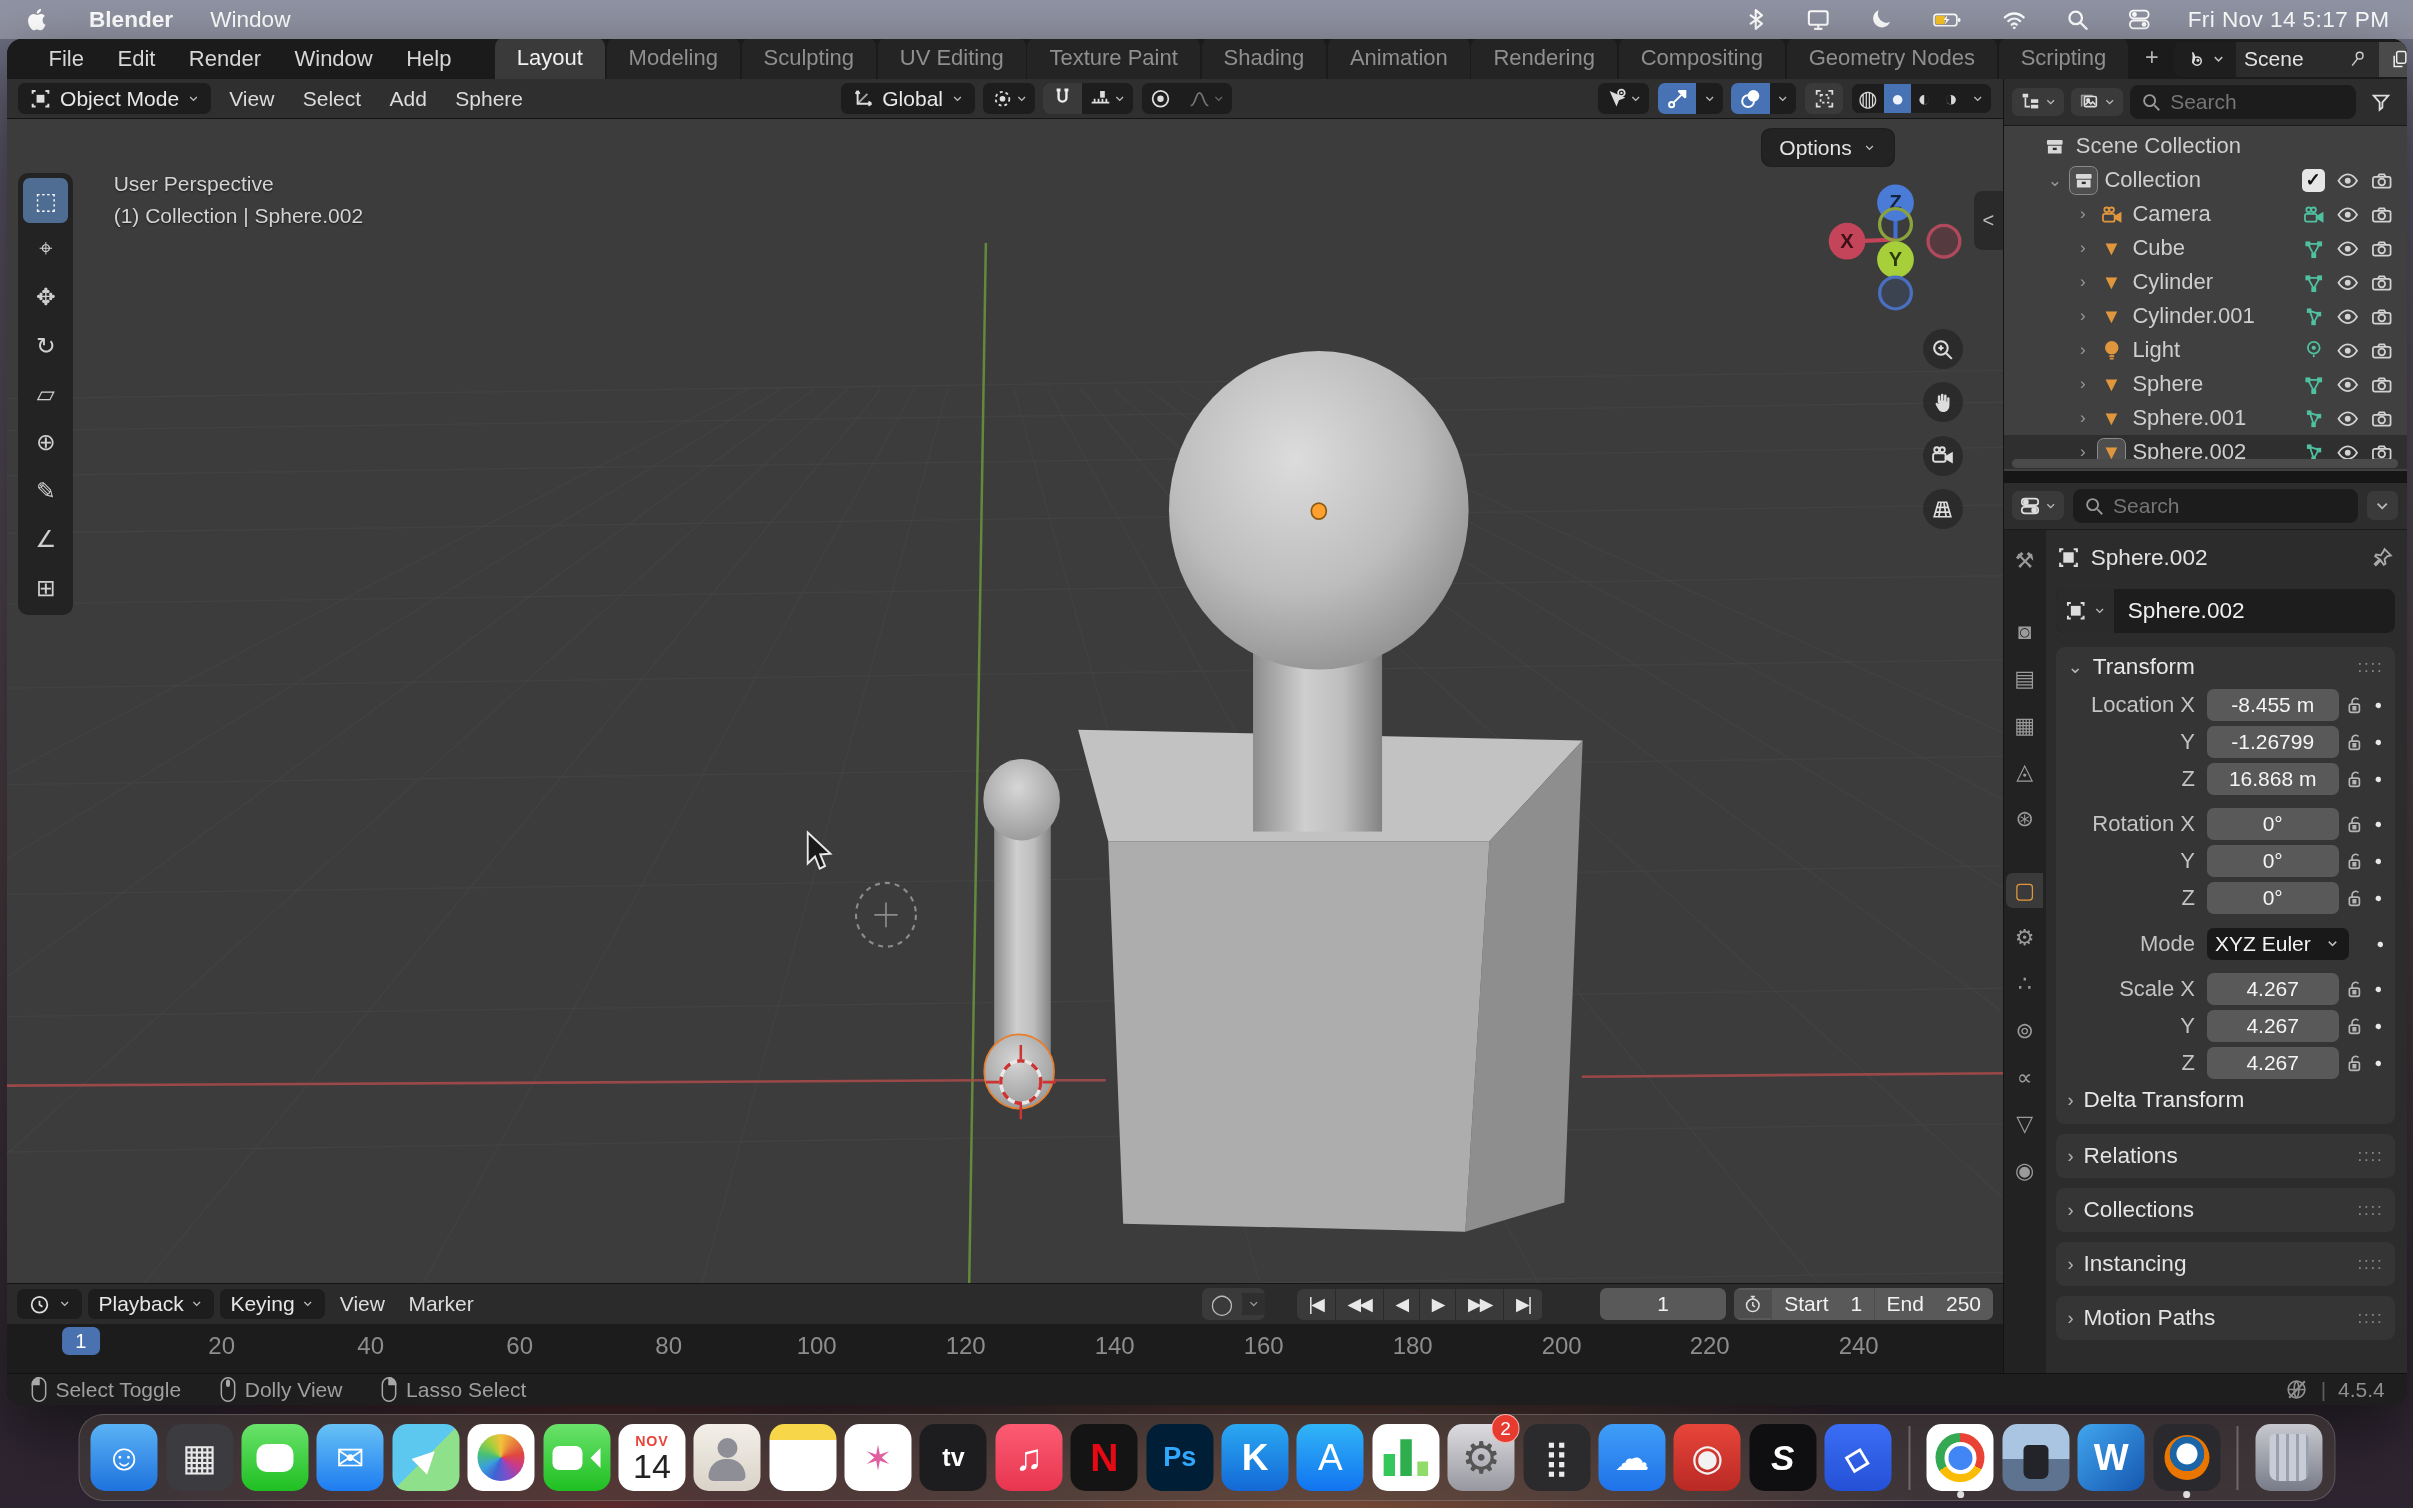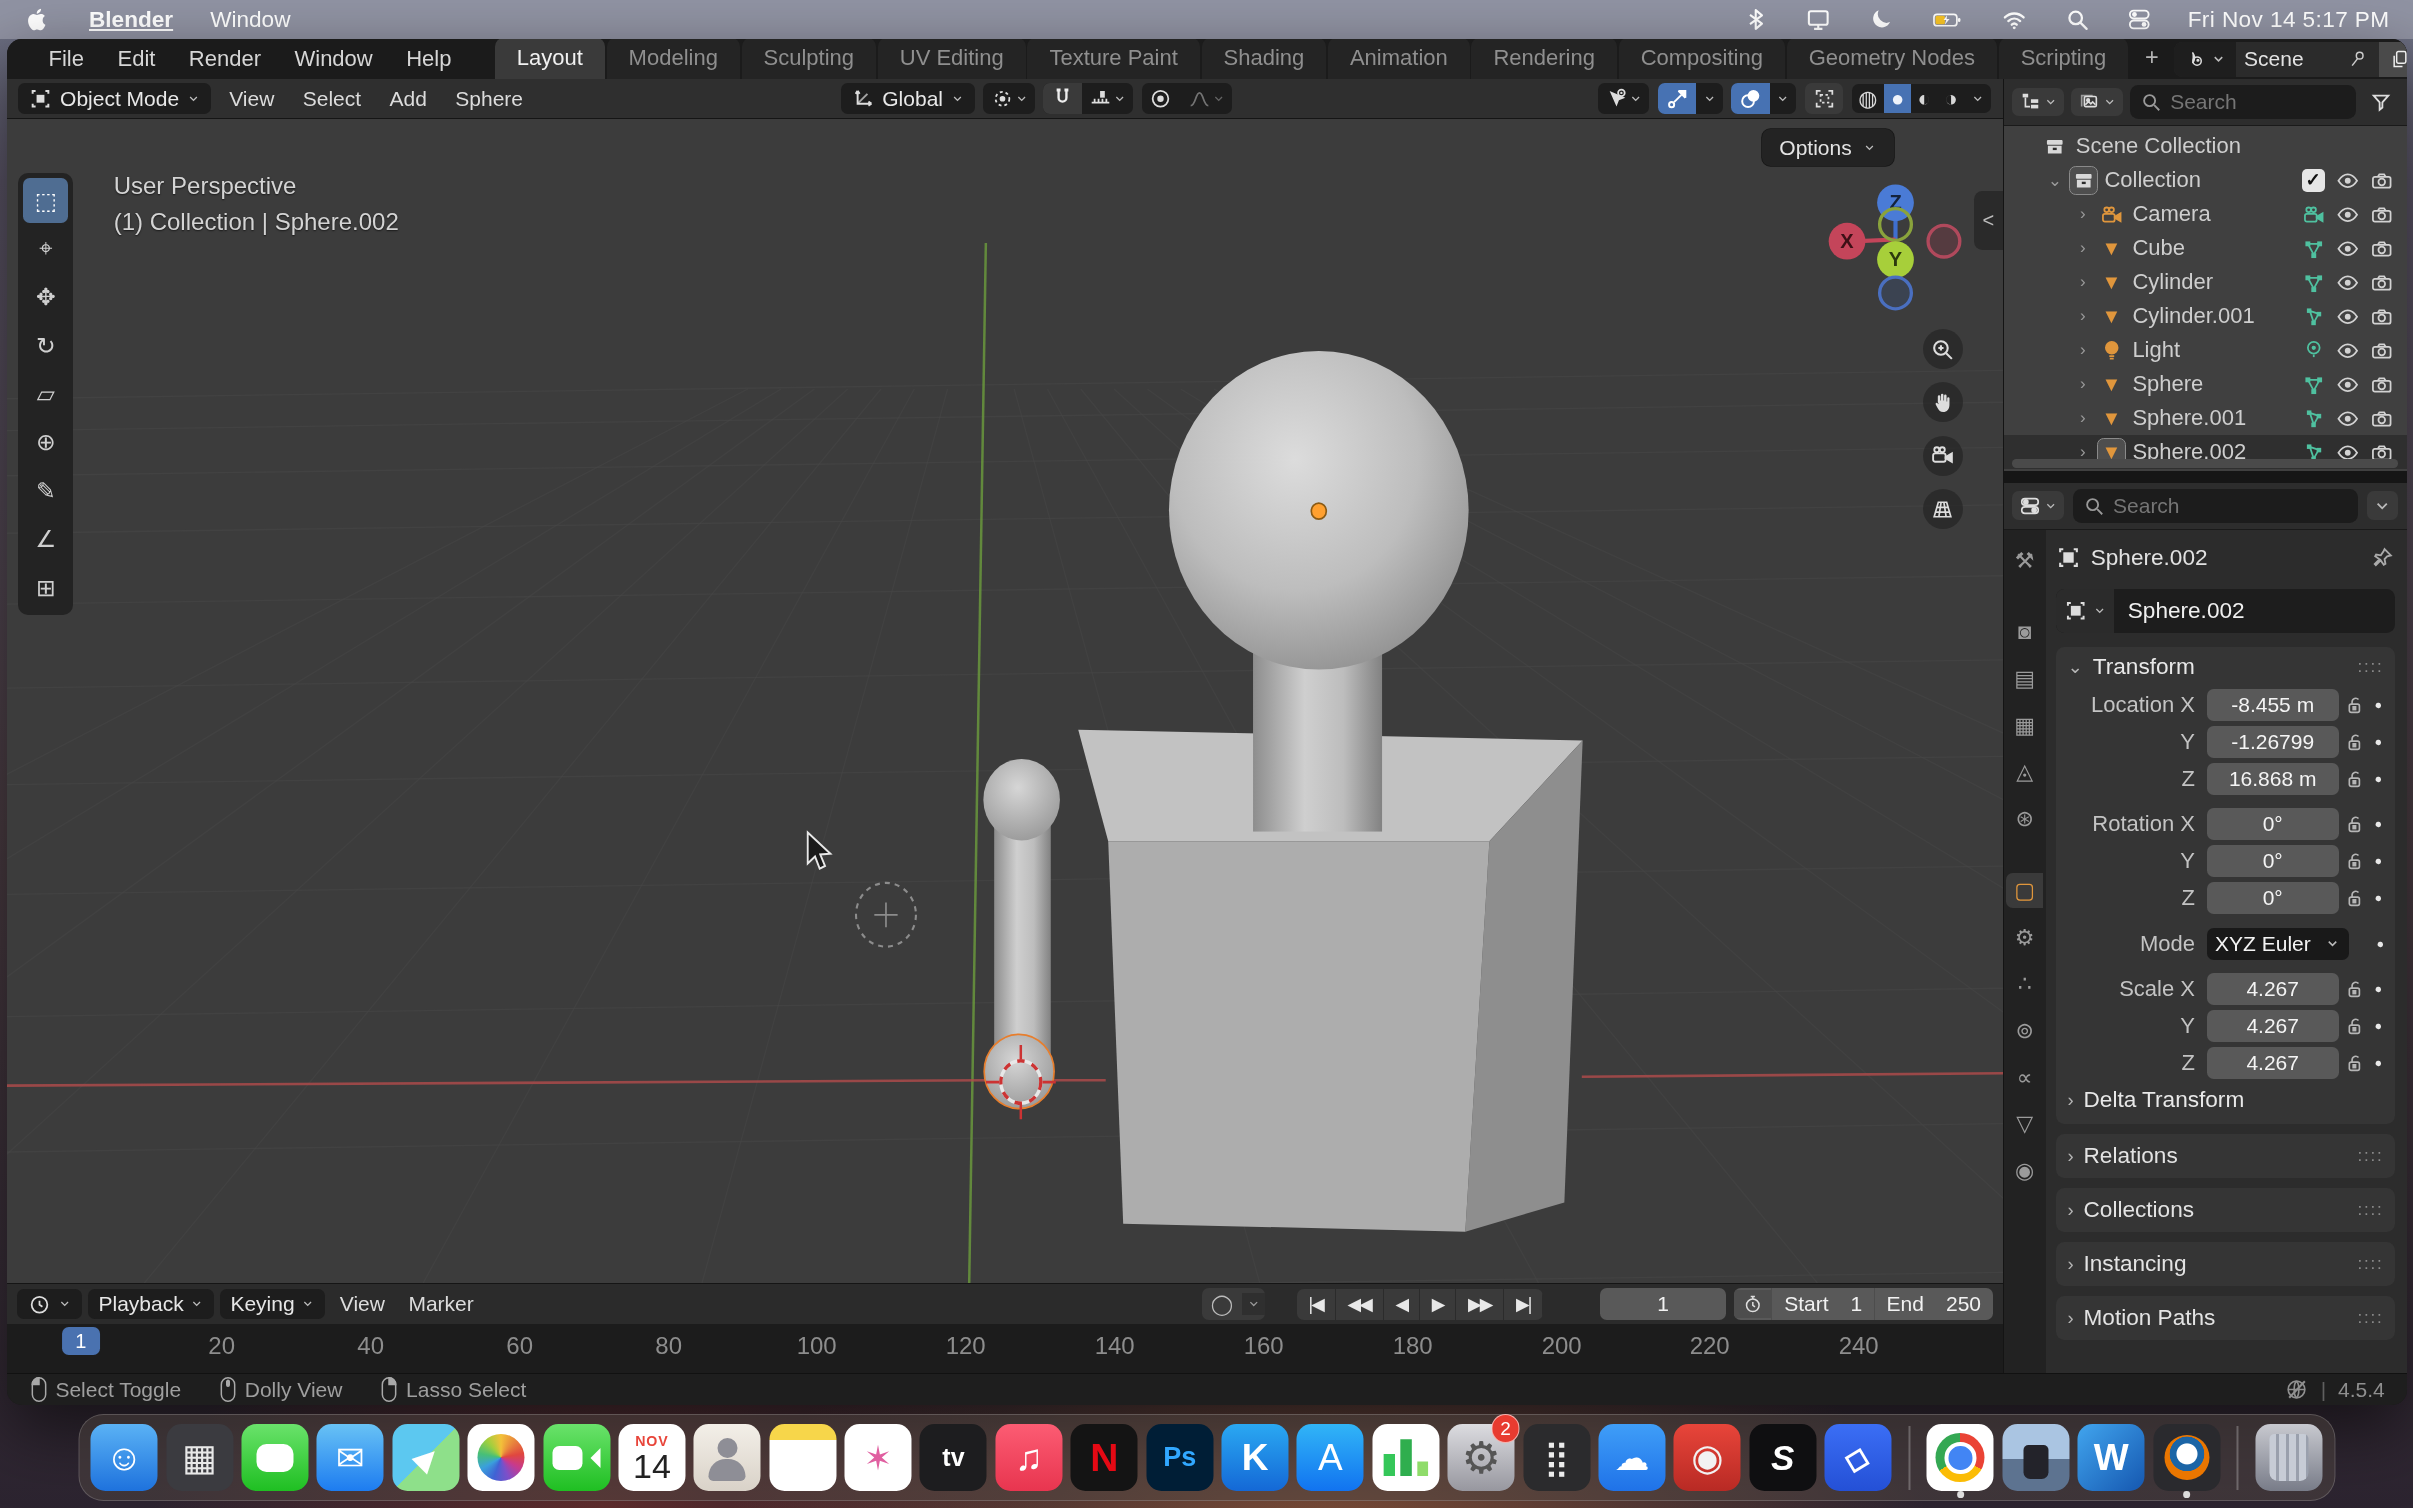--- a/index.html
+++ b/index.html
@@ -13,21 +13,21 @@
   }
   svg { display:block; }
   .ico { display:inline-flex; align-items:center; justify-content:center; }
   .ico svg { width:100%; height:100%; }
 
   
   .menubar { position:absolute; top:0; left:0; width:2413px; height:39px;
     background:rgba(150,153,168,.85); display:flex; align-items:center;
     color:#fff; font-size:22.6px; padding:0 23.5px; }
   .mb-left { display:flex; align-items:center; gap:37px; }
-  .mb-appname { font-weight:bold;text-decoration:underline; }
+  .mb-appname { font-weight:bold; }
   .mb-right { margin-left:auto; display:flex; align-items:center; gap:34px; }
   .mb-icon { width:28.5px; height:25px; }
   .mb-clock { font-size:22.6px; letter-spacing:0.4px; }
 
   
   .bwindow { position:absolute; left:6.7px; top:39px; width:2400px; height:1366px;
     background:#1b1b1b; border-radius:15px; display:flex; flex-direction:column;
     box-shadow:0 25px 67px rgba(0,0,0,.55); overflow:hidden; color:#d0d0d0; }
 
   .titlebar { height:62px; flex:0 0 62px; background:#1d1d1f; position:relative;
@@ -72,21 +72,21 @@
   .vph .cell.on { background:#4772b3; }
   .vph .cell.dim { background:#3a3a3a; }
   .mid-gap { flex:1; }
   .mid-gap2 { flex:1.2; }
   .hicon { width:25px; height:23.5px; }
   .shadeball { font-size:22px; color:#d8d8d8; line-height:1; }
 
   
   .viewport { flex:1; position:relative; background:#3c3c3c; overflow:hidden; min-height:0; }
   .vpsvg { position:absolute; inset:0; width:100%; height:100%; }
-  .vp-text { position:absolute; left:107px; top:49px; font-size:24px; color:#d4d4d4;
+  .vp-text { position:absolute; left:107px; top:49px; font-size:21px; color:#d4d4d4;
     text-shadow:0 0.8px 1.7px rgba(0,0,0,.6); line-height:1.5; }
   .toolbar { position:absolute; left:11.7px; top:54px; display:flex; flex-direction:column; gap:3.4px;
     background:rgba(32,32,32,.9); padding:5px; border-radius:10px; }
   .tool { width:45px; height:45px; border-radius:6.7px; display:flex; align-items:center;
     justify-content:center; font-size:23.5px; color:#cfcfcf; }
   .tool.active { background:#4f6d92; color:#fff; }
   .options-btn { position:absolute; right:109px; top:10px; background:#232323; border-radius:8.4px;
     padding:6.7px 17px; font-size:21px; color:#e3e3e3; display:flex; gap:10px; align-items:center;
     box-shadow:0 0 0 0.8px #161616;}
   .npanel-tab { position:absolute; right:0; top:72px; width:28.5px; height:59px; background:#2a2a2a;

